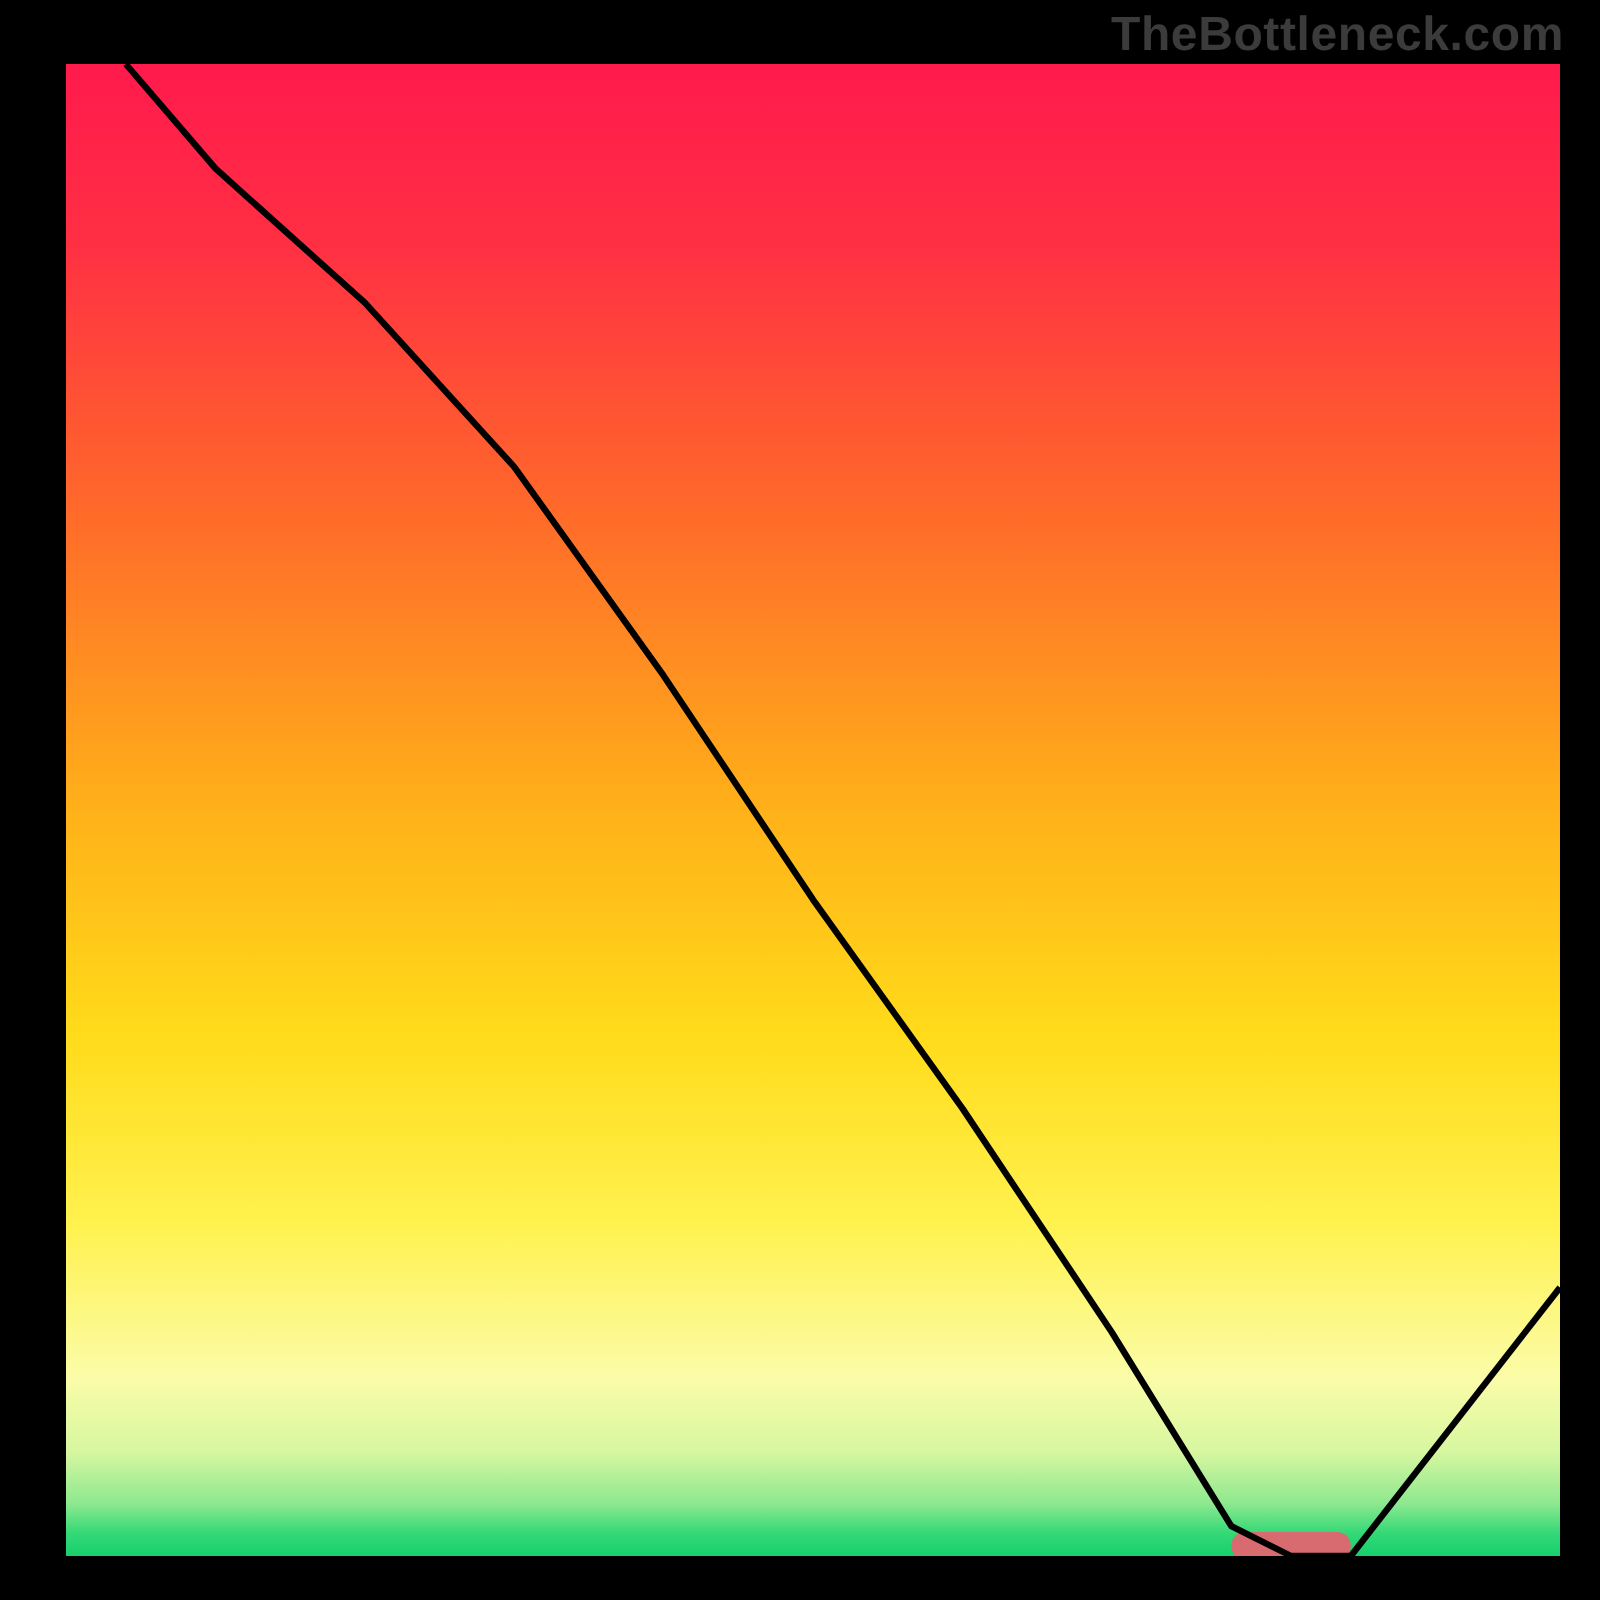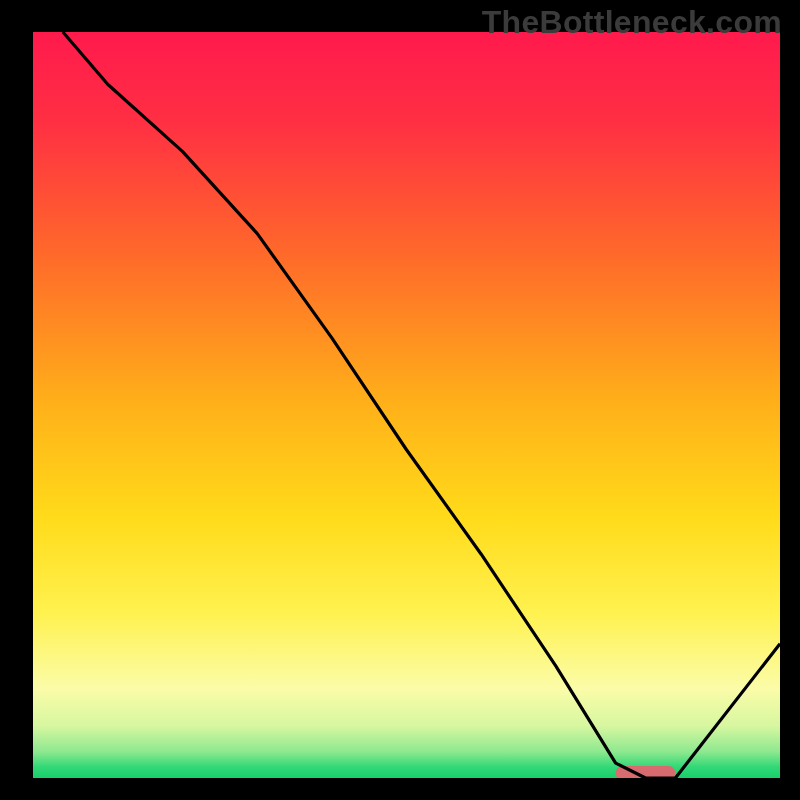--- a/index.html
+++ b/index.html
@@ -14,21 +14,21 @@
   .container {
     position: relative;
     width: 800px;
     height: 800px;
   }
   .watermark {
     position: absolute;
     top: 4px;
     right: 18px;
     color: #3b3b3b;
-    font-size: 32px;
+    font-size: 24px;
     font-weight: bold;
     letter-spacing: 0.3px;
     z-index: 5;
   }
   svg.chart {
     position: absolute;
     top: 0;
     left: 0;
   }
 </style>

